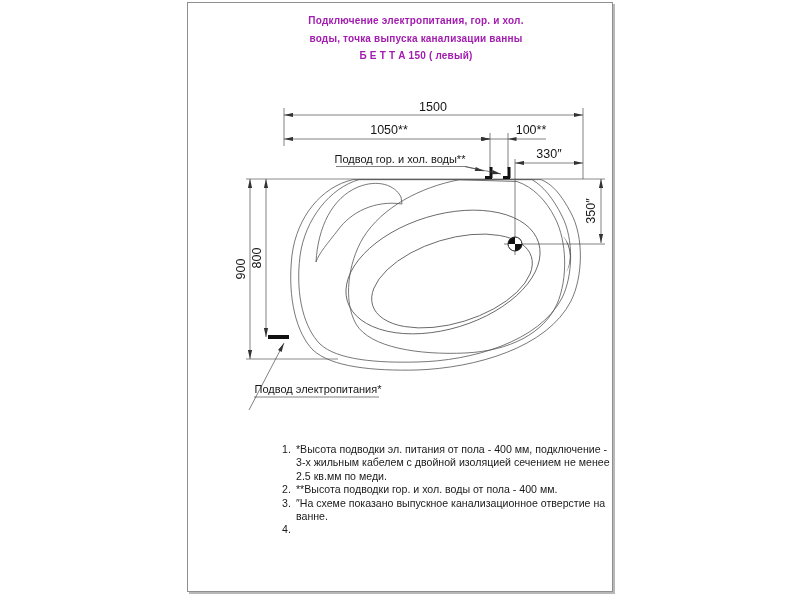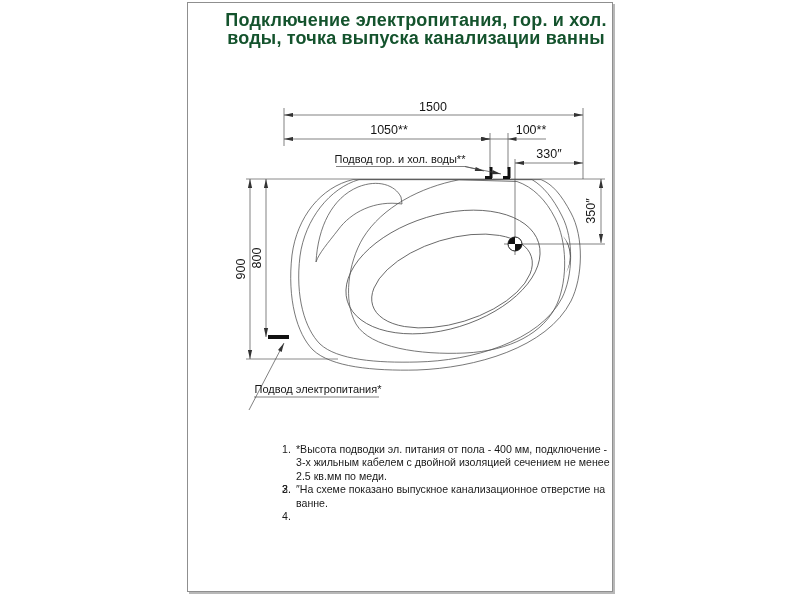--- a/index.html
+++ b/index.html
@@ -4,22 +4,22 @@
 <style>
   html,body{margin:0;padding:0;background:#ffffff;}
   body{width:800px;height:600px;position:relative;font-family:"Liberation Sans",sans-serif;}
   .page{
     position:absolute;left:187px;top:2px;width:424px;height:588px;
     background:#ffffff;border:1px solid #8f8f8f;
     box-shadow:2px 2px 0 #b8b8b8;
   }
   .title{
     position:absolute;left:32px;right:0;top:9px;
-    text-align:center;font-weight:bold;font-size:18px;line-height:17.5px;
-    color:#14532d;letter-spacing:0.2px;
+    text-align:center;font-weight:bold;font-size:10px;line-height:17.5px;
+    color:#a21caf;letter-spacing:0.2px;
   }
   .drawing{position:absolute;left:0;top:0;width:424px;height:588px;}
   svg text{font-family:"Liberation Sans",sans-serif;font-size:12.5px;fill:#161616;}
   svg text.lbl{font-size:11px;}
   .contour{fill:none;stroke:#555;stroke-width:0.8;}
   .thin{stroke:#4a4a4a;stroke-width:0.7;fill:none;}
   .wall{stroke:#8a8a8a;stroke-width:1;fill:none;}
   .thick{stroke:#111;fill:none;}
   .notes{
     position:absolute;left:94px;top:440px;width:330px;
@@ -29,20 +29,21 @@
   .note-num{position:absolute;left:0;top:0;}
 </style>
 </head>
 <body>
 
 <div class="page">
 
   <div class="title">
     <div>Подключение электропитания, гор. и хол.</div>
     <div>воды, точка выпуска канализации ванны</div>
+    <div>Б Е Т Т А 150  ( левый)</div>
   </div>
 
   <svg class="drawing" viewBox="187 2 424 588" width="424" height="588">
     <defs>
       <marker id="ae" markerWidth="10" markerHeight="5" refX="9.5" refY="2.5" orient="auto" markerUnits="userSpaceOnUse">
         <path d="M0.5,0.4 L9.5,2.5 L0.5,4.6 Z" fill="#333"></path>
       </marker>
       <marker id="as" markerWidth="10" markerHeight="5" refX="0.5" refY="2.5" orient="auto" markerUnits="userSpaceOnUse">
         <path d="M9.5,0.4 L0.5,2.5 L9.5,4.6 Z" fill="#333"></path>
       </marker>
@@ -138,20 +139,21 @@
     </g>
   </svg>
 
   <div class="notes">
     <div class="note">
       <span class="note-num">1.</span>
       <span>*Высота подводки эл. питания от пола - 400 мм, подключение - 3-х жильным кабелем с двойной изоляцией сечением не менее 2.5 кв.мм по меди.</span>
     </div>
     <div class="note">
       <span class="note-num">2.</span>
+      <span>**Высота подводки гор. и хол. воды от пола - 400 мм.</span>
     </div>
     <div class="note">
       <span class="note-num">3.</span>
       <span>″На схеме показано выпускное канализационное отверстие на ванне.</span>
     </div>
     <div class="note">
       <span class="note-num">4.</span>
     </div>
   </div>
 

